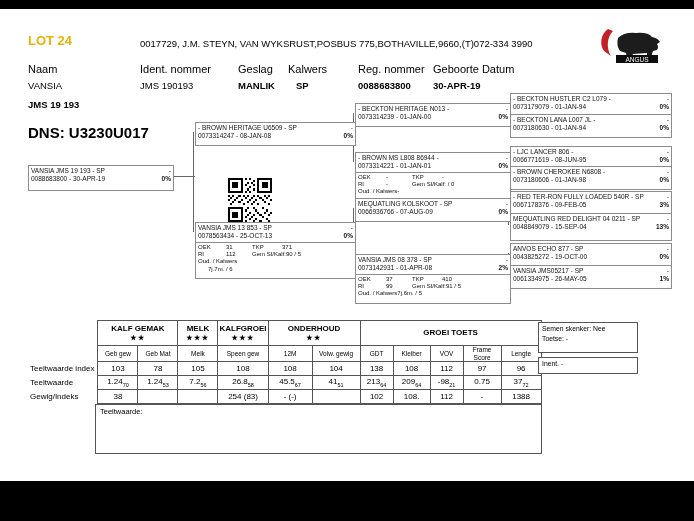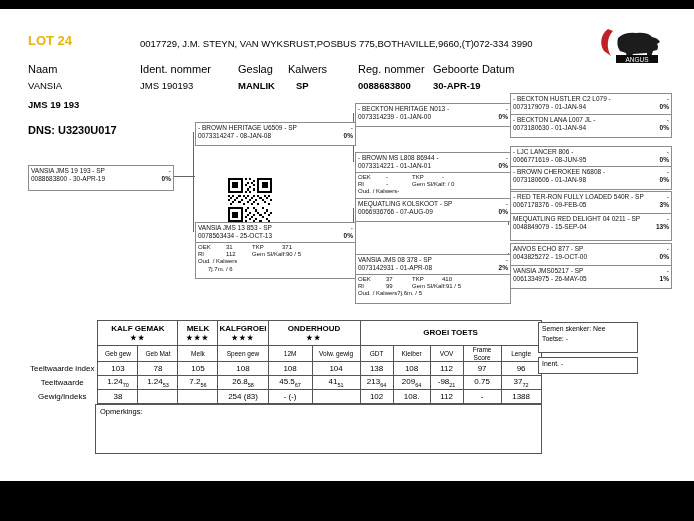--- a/index.html
+++ b/index.html
@@ -8,39 +8,39 @@
   .page{position:absolute;left:0;top:9px;width:694px;height:472px;background:#fff}
   .bar-top{position:absolute;left:0;top:0;width:694px;height:9px;background:#000}
   .bar-bottom{position:absolute;left:0;top:481px;width:694px;height:40px;background:#000}
   .lot{position:absolute;left:28px;top:33px;font-size:13px;font-weight:bold;color:#eab308}
   .owner{position:absolute;left:140px;top:38px;font-size:9.5px;color:#000}
   .logo{position:absolute;left:598px;top:28px;width:64px;height:35px}
   .flabel{position:absolute;top:63px;font-size:11px;color:#000}
   .fvalue{position:absolute;top:80px;font-size:9.5px;color:#000}
   .b{font-weight:bold}
   .tattoo{position:absolute;left:28px;top:99px;font-size:9.5px;font-weight:bold;color:#000}
-  .dns{position:absolute;left:28px;top:124px;font-size:11px;font-weight:bold;color:#000}
+  .dns{position:absolute;left:28px;top:124px;font-size:15px;font-weight:bold;color:#000}
   .pbox{position:absolute;border:1px solid #8c8c8c;background:#fff;font-size:6.5px;line-height:1.25;padding:1px 2px;color:#111;overflow:hidden}
   .pr{display:flex;justify-content:space-between;white-space:nowrap}
   .pct{font-weight:bold}
   .sbox{position:absolute;border:1px solid #8c8c8c;background:#fff;font-size:6px;line-height:1.2;padding:1px 2px;color:#111;overflow:hidden}
   .sr{display:flex;white-space:nowrap}
   .c1{min-width:28px}.c2{min-width:26px}.c3{min-width:30px}
   .indent{padding-left:10px}
   .vline{position:absolute;width:1px;background:#666}
   .hline{position:absolute;height:1px;background:#666}
   .qr{position:absolute;left:228px;top:178px;width:44px;height:44px}
   .ebv{position:absolute;left:28px;top:320px;border-collapse:collapse;table-layout:fixed;color:#000}
   .ebv th,.ebv td{border:1px solid #555;text-align:center;padding:0 1px;font-weight:normal;overflow:hidden;white-space:nowrap}
   .ebv .nob{border:none}
   .ebv .grp{font-weight:bold;font-size:8px;height:24px;line-height:1.25}
   .ebv .stars{display:block;font-size:7px;letter-spacing:1.5px}
   .ebv .colh{font-size:6.5px;height:15px;line-height:1.1;white-space:normal}
   .ebv .drow td{font-size:8px;height:13px}
-  .ebv .rowlab{border:none;text-align:center;font-size:7.5px;padding:0 3px 0 2px}
+  .ebv .rowlab{border:none;text-align:left;font-size:7.5px;padding:0 3px 0 2px}
   sub.acc{font-size:5.5px}
   .xbox{position:absolute;border:1px solid #555;font-size:6.8px;line-height:1.5;padding:1px 3px;color:#000;background:#fff}
   .remarks{position:absolute;left:95px;top:404px;width:437px;height:44px;border:1px solid #555;padding:2px 4px;color:#000;background:#fff}
   .remarks .rlab{font-size:7.5px;margin-bottom:1px}
   .remarks .rtext{font-size:8.5px;line-height:1.3}
 </style>
 </head>
 <body>
 
 <div class="screen">
@@ -399,15 +399,15 @@
 
   <div class="xbox" style="left:538px;top:322px;width:92px;height:27px">
     <div>Semen skenker: Nee</div>
     <div>Toetse: -</div>
   </div>
   <div class="xbox" style="left:538px;top:357px;width:92px;height:13px">
     <div>Inent. -</div>
   </div>
 
   <div class="remarks">
-    <div class="rlab">Opmerkings:</div>
+    <div class="rlab">Teeltwaarde:</div>
   </div>
 </div>
 
 </body></html>

